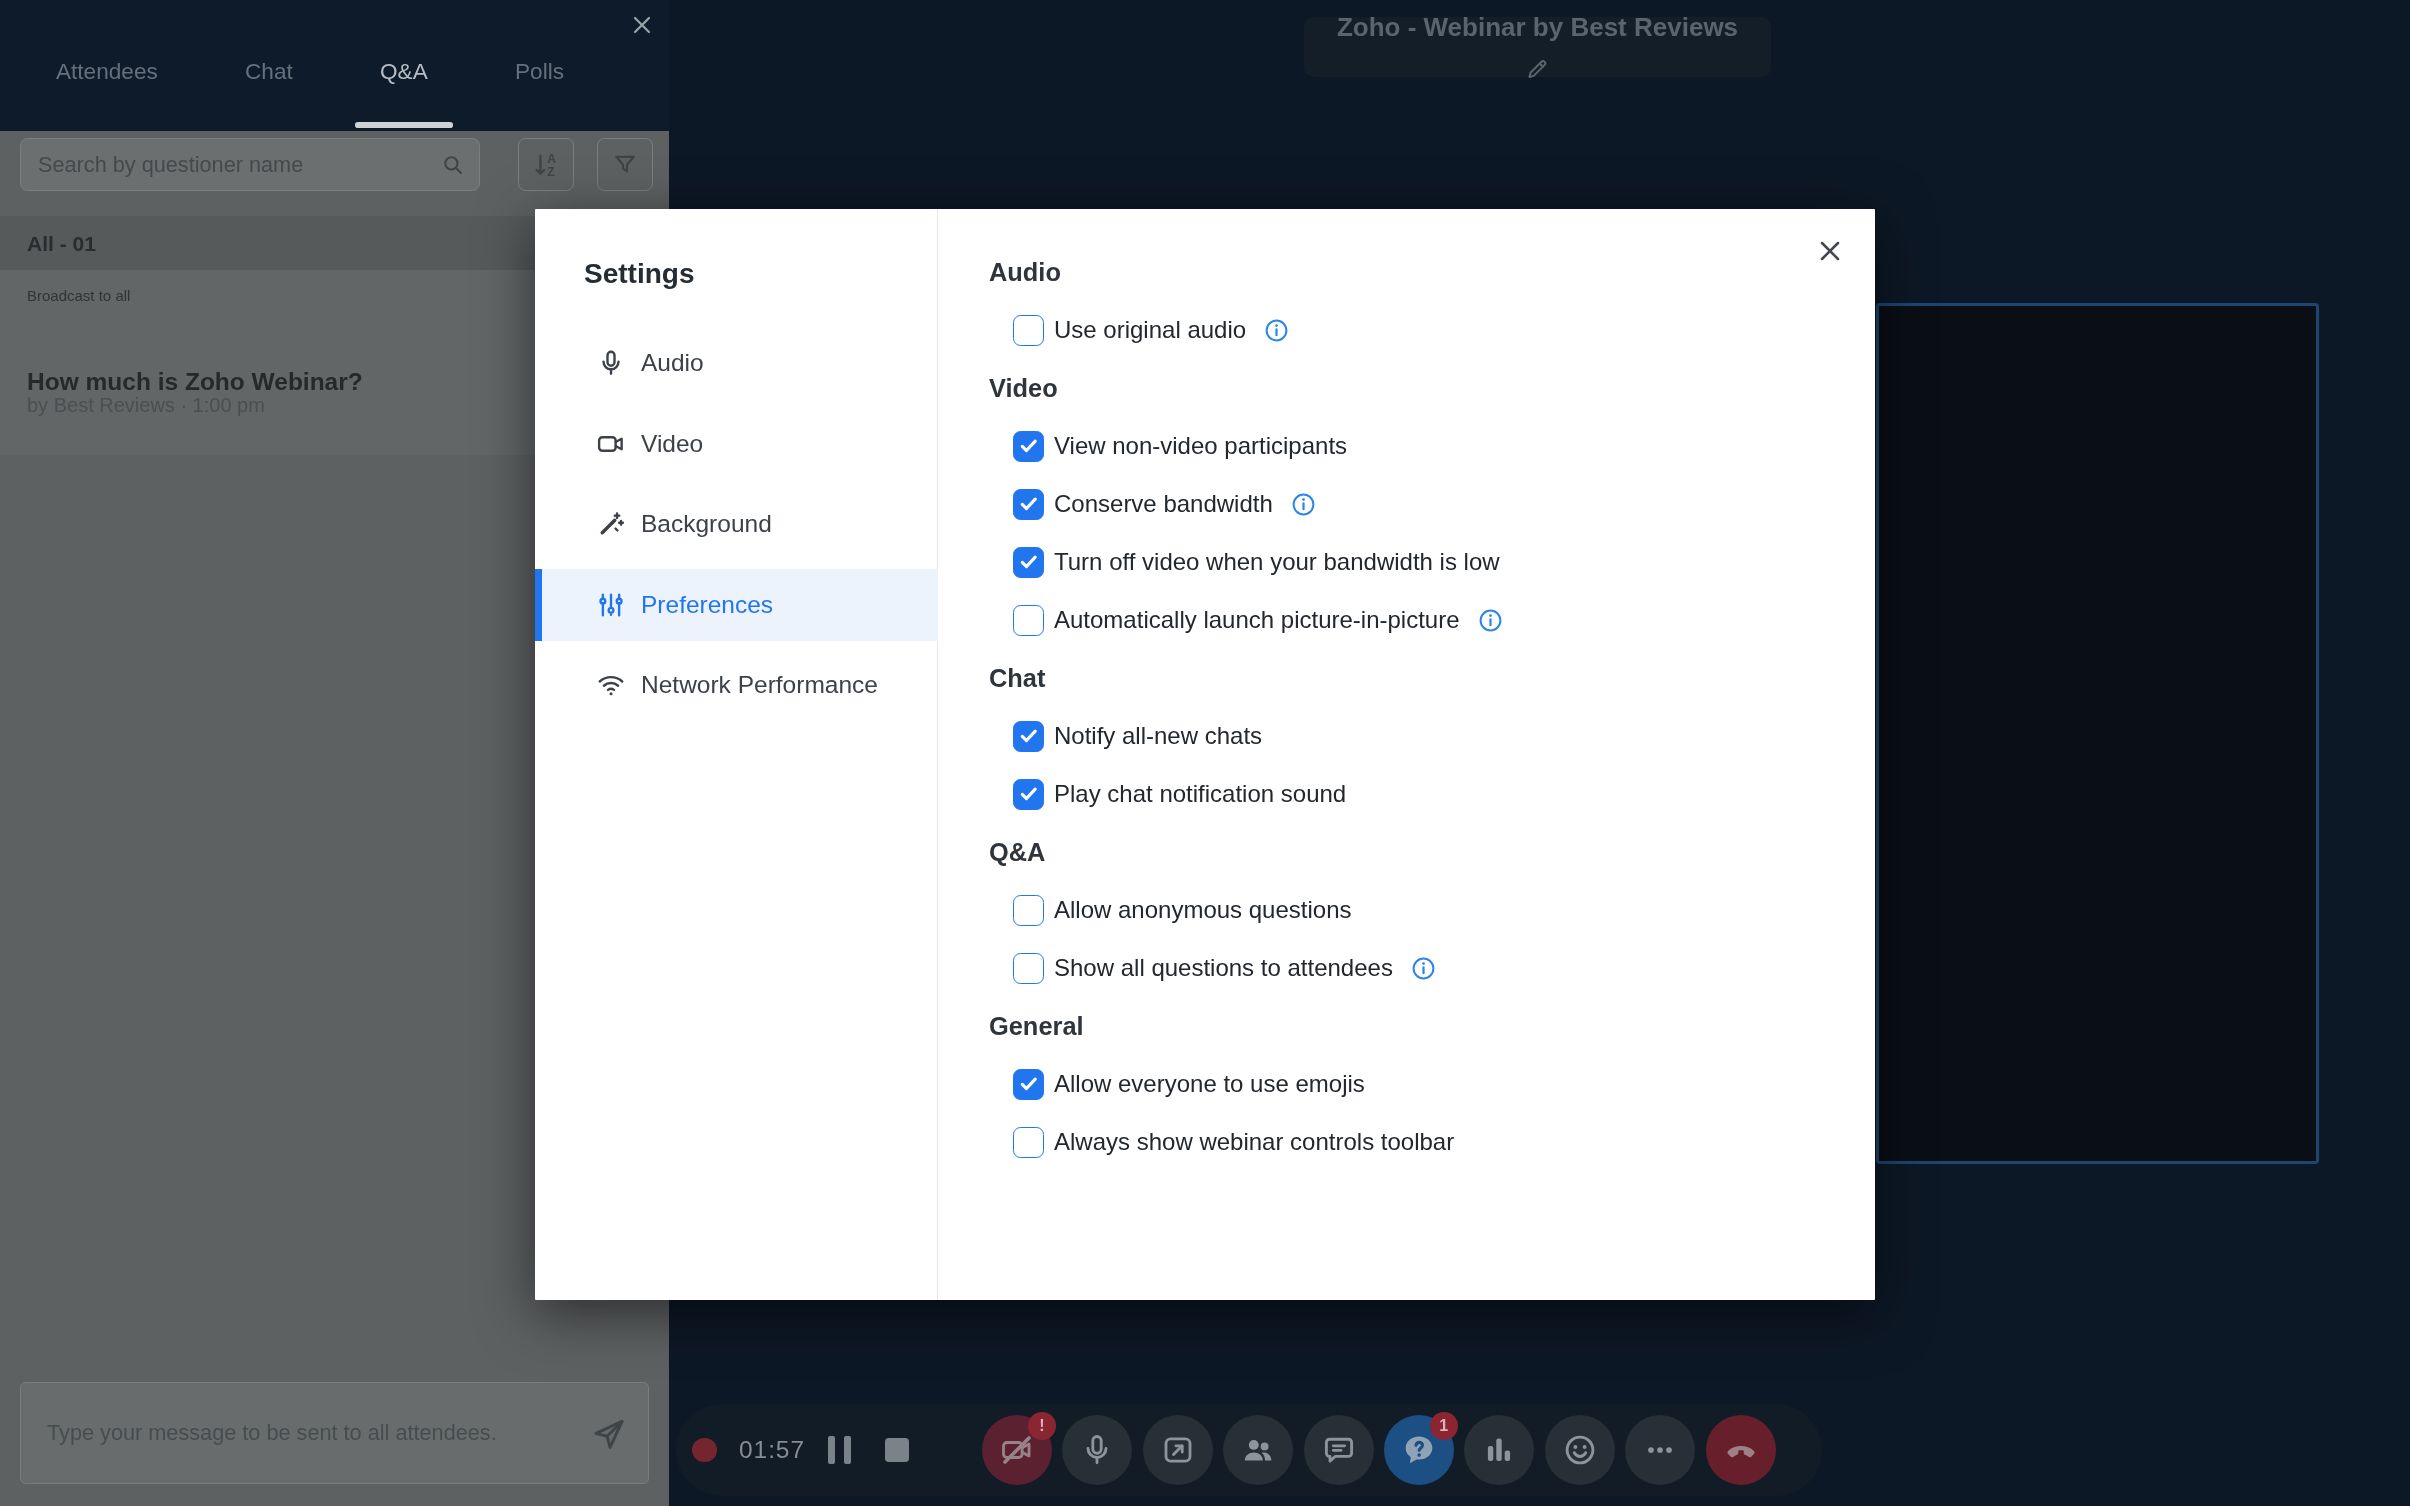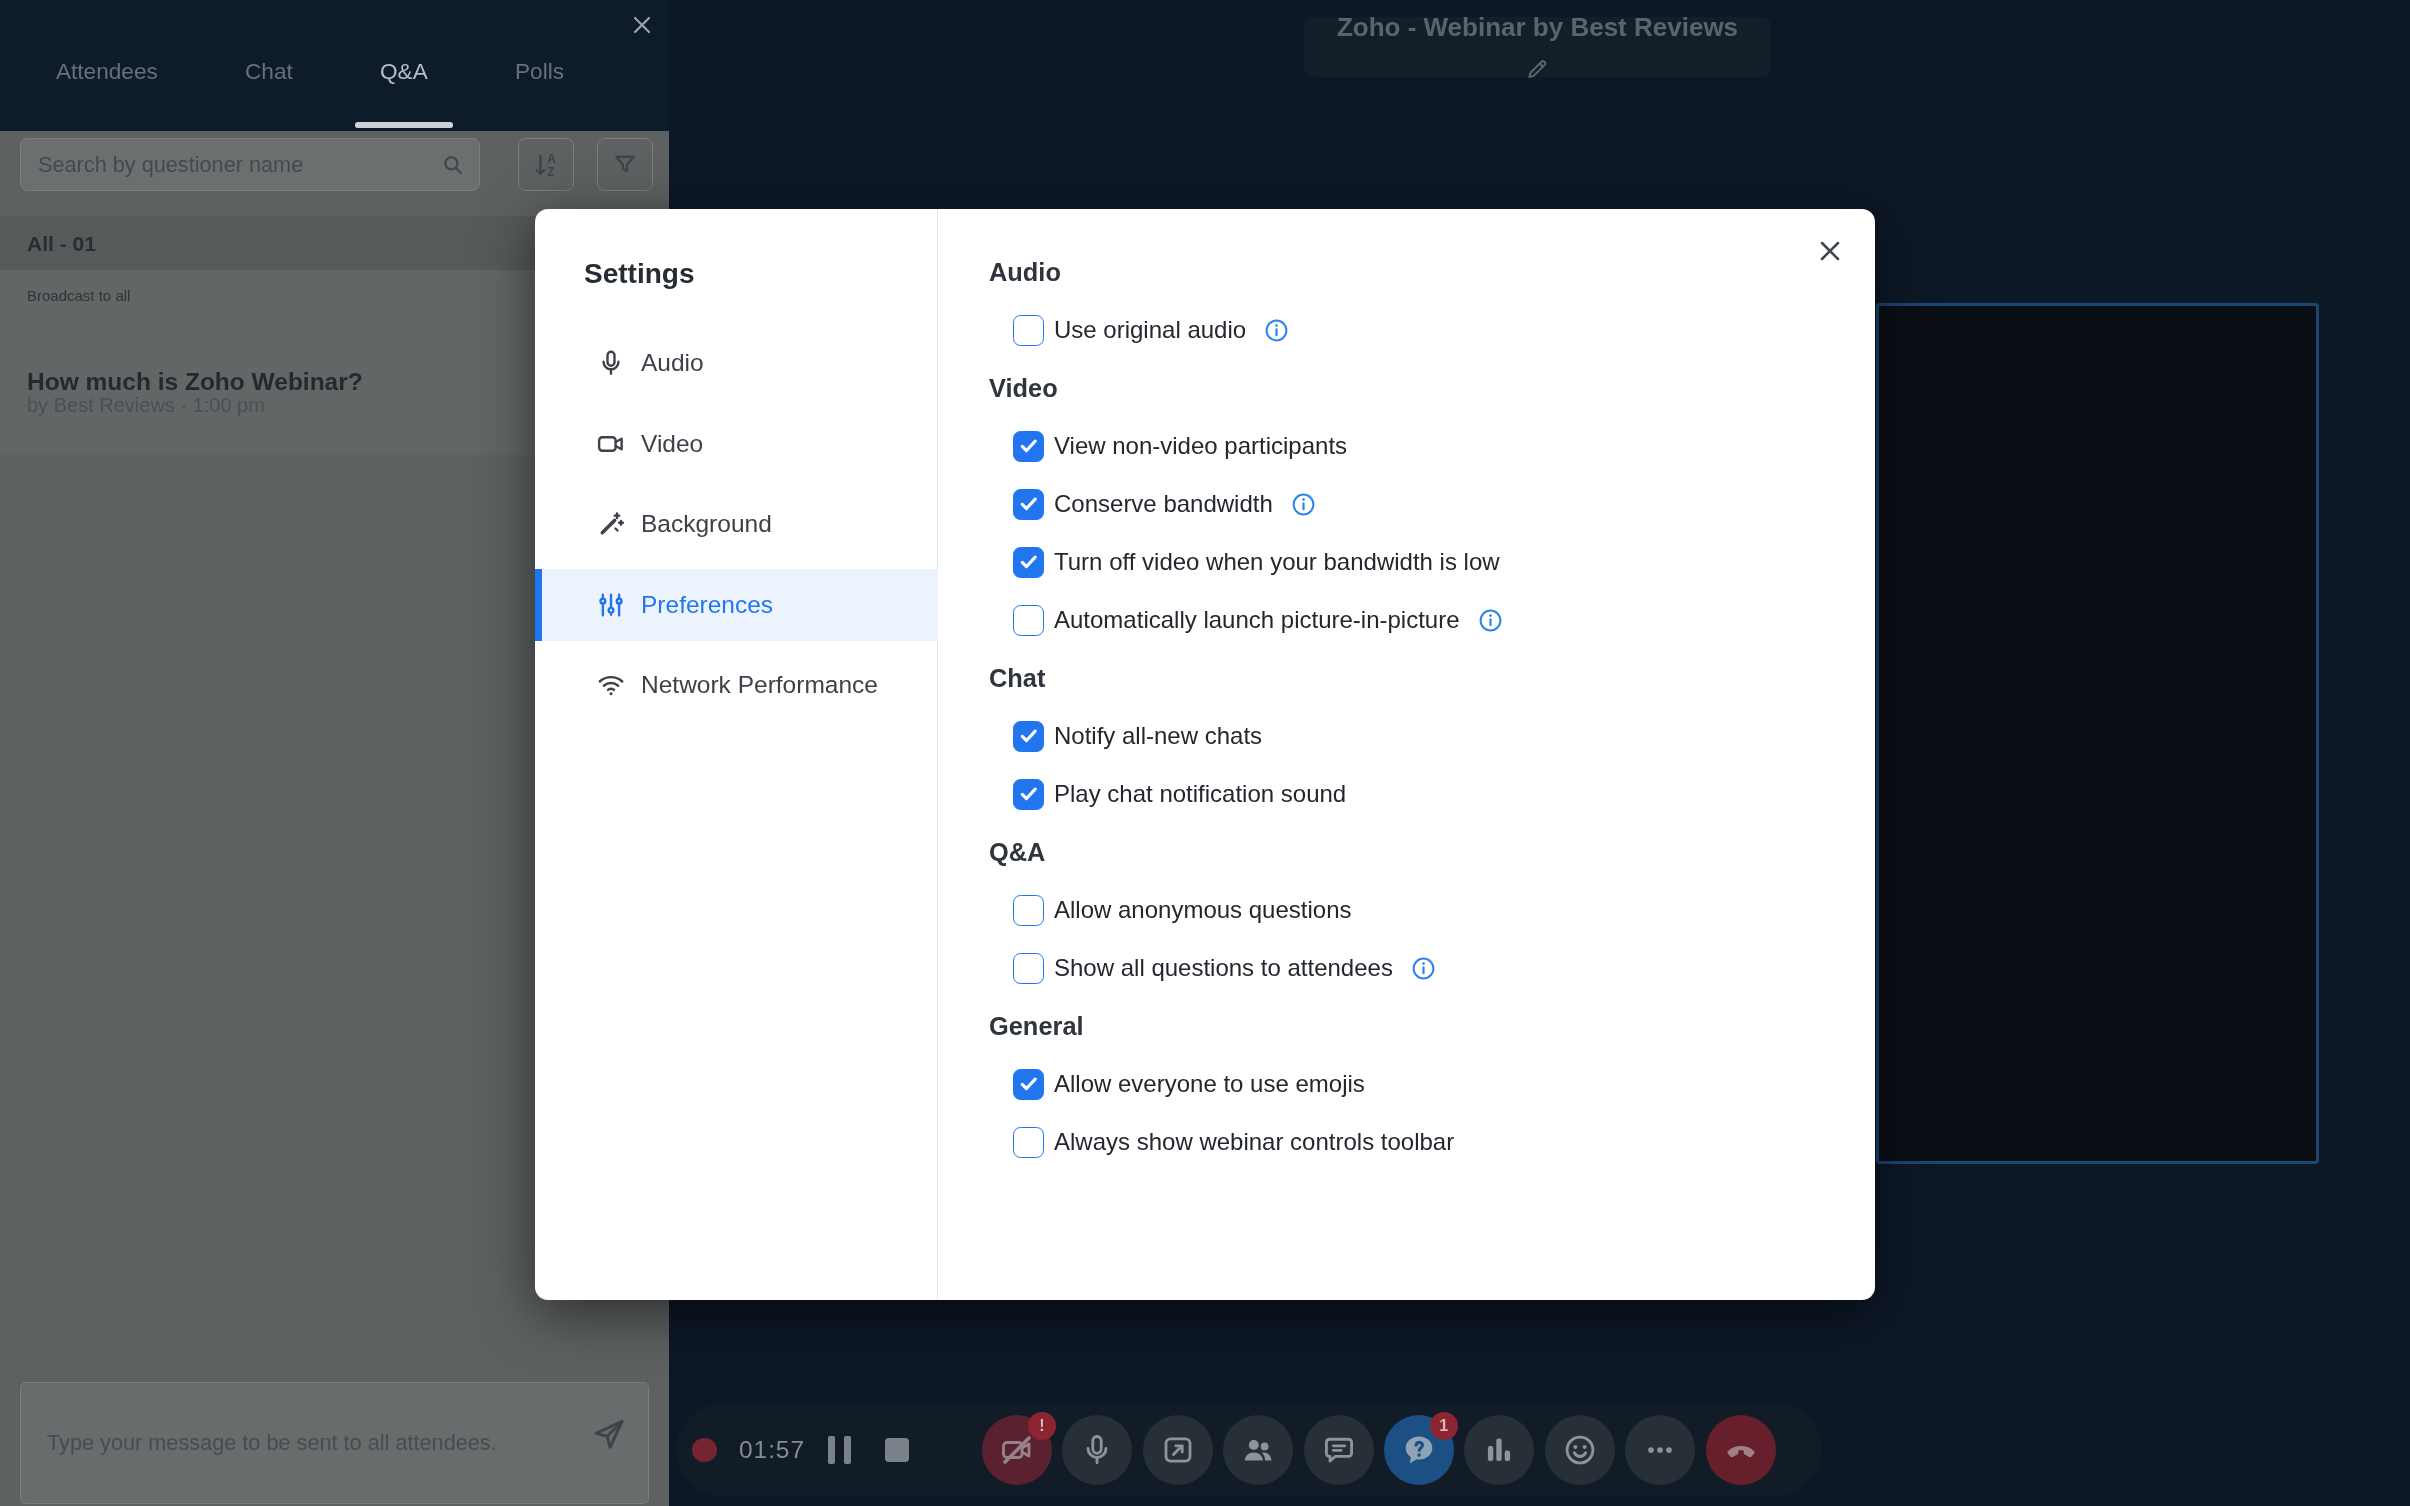--- a/index.html
+++ b/index.html
@@ -28,21 +28,21 @@
   .search-box .sicon { position:absolute; right:13px; top:13px; color:#3f4447; }
   .icon-btn { position:absolute; top:0; width:56px; height:53px; background:transparent; border:0.9px solid #7c7f80; border-radius:7.5px; color:#3f4447; cursor:pointer; display:flex; align-items:center; justify-content:center; }
   .sort-btn { left:518px; } .filter-btn { left:597px; }
 
   .filter-strip { position:absolute; left:0; top:216px; width:669px; height:55px; background:#565a5b; color:#2a2d2f; font-size:21px; font-weight:700; line-height:55px; padding-left:27px; }
   .question-card { position:absolute; left:0; top:270px; width:669px; height:185px; background:#636667; cursor:pointer; }
   .q-broadcast { position:absolute; left:27px; top:17px; font-size:15px; color:#313436; }
   .q-title { position:absolute; left:27px; top:62px; font-size:24.5px; font-weight:700; color:#26292b;margin-top:36px; }
   .q-meta { position:absolute; left:27px; top:124px; font-size:20px; color:#4b4f51; }
 
-  .composer { position:absolute; left:20px; top:1382px; width:629px; height:122px; background:#696c6d; border:0.9px solid #7a7d7e; border-radius:5.6px; }
+  .composer { position:absolute; left:20px; top:1382px; width:629px; height:102px; background:#696c6d; border:0.9px solid #7a7d7e; border-radius:5.6px; }
   .composer input { position:absolute; inset:0; background:transparent; border:none; outline:none; padding:0 85px 0 26px; font-family:inherit; font-size:21.7px; color:#303436; }
   .composer input::placeholder { color:#474c4e; opacity:1; }
   .send-btn { position:absolute; right:17px; top:30px; width:41px; height:41px; background:none; border:none; color:#3f4447; cursor:pointer; }
 
   
   .stage-title { position:absolute; left:1304px; top:17px; width:467px; height:60px; background:#131e29; border-radius:9.4px; display:flex; align-items:center; justify-content:center; gap:13px;flex-direction:column; }
   .stage-title .t { font-size:26px; font-weight:700; color:#5a646e; white-space:nowrap; }
   .edit-btn { background:none; border:none; color:#5a646e; cursor:pointer; padding:0; }
   .video-frame { position:absolute; left:1876px; top:303px; width:443px; height:861px; background:#0a0f16; border:3.8px solid var(--c-video-border); border-radius:3.8px; }
 
@@ -55,21 +55,21 @@
   .rec-pause span { width:6.6px; height:28px; border-radius:1.9px; background:#7b838a; }
   .rec-stop { margin-left:34px; width:24.5px; height:24.5px; border-radius:3.8px; background:#7b838a; border:none; cursor:pointer; padding:0; }
   .tb-buttons { position:absolute; left:306px; top:11.3px; display:flex; gap:10.4px; }
   .tb-btn { position:relative; width:70px; height:70px; border-radius:50%; border:none; cursor:pointer; background:#272f37; color:#8d949a; display:flex; align-items:center; justify-content:center; }
   .tb-btn.camera-alert { background:var(--c-camera-alert); color:#96838a; }
   .tb-btn.primary { background:var(--c-qna); color:#8fa3b4; }
   .tb-btn.end { background:var(--c-end); color:#9c8287; }
   .tb-badge { position:absolute; top:-3.8px; right:-3.8px; width:28px; height:28px; border-radius:50%; background:var(--c-badge); color:#dfb3b9; font-size:16px; font-weight:700; line-height:28px; text-align:center; }
 
   
-  .modal { position:absolute; left:535px; top:209px; width:1340px; height:1091px; background:#ffffff; border-radius:13px; box-shadow:0 13px 56px rgba(0,0,0,.55); }
+  .modal { position:absolute; left:535px; top:209px; width:1340px; height:1091px; background:#ffffff; border-radius:1px; box-shadow:0 13px 56px rgba(0,0,0,.55); }
   .modal-nav { position:absolute; left:0; top:0; bottom:0; width:403px; border-right:0.9px solid #e5e8ea; border-radius:9.4px 0 0 9.4px; }
   .modal-title { position:absolute; left:49px; top:49px; font-size:28px; font-weight:700; color:#262c33; }
   .nav-list { position:absolute; left:0; top:118px; width:403px; list-style:none; }
   .nav-item { position:relative; height:72px; margin-bottom:8.5px; display:flex; align-items:center; cursor:pointer; color:#3c4248; }
   .nav-item .nicon { position:absolute; left:60px; width:32px; height:32px; display:flex; align-items:center; justify-content:center; }
   .nav-item .nlabel { position:absolute; left:106px; font-size:24.5px; }
   .nav-item.active { background:var(--c-active-bg); color:var(--c-accent); }
   .nav-item.active::before { content:""; position:absolute; left:0; top:0; bottom:0; width:6.6px; background:var(--c-accent); }
 
   .modal-content { position:absolute; left:404px; top:0; right:0; bottom:0; }

